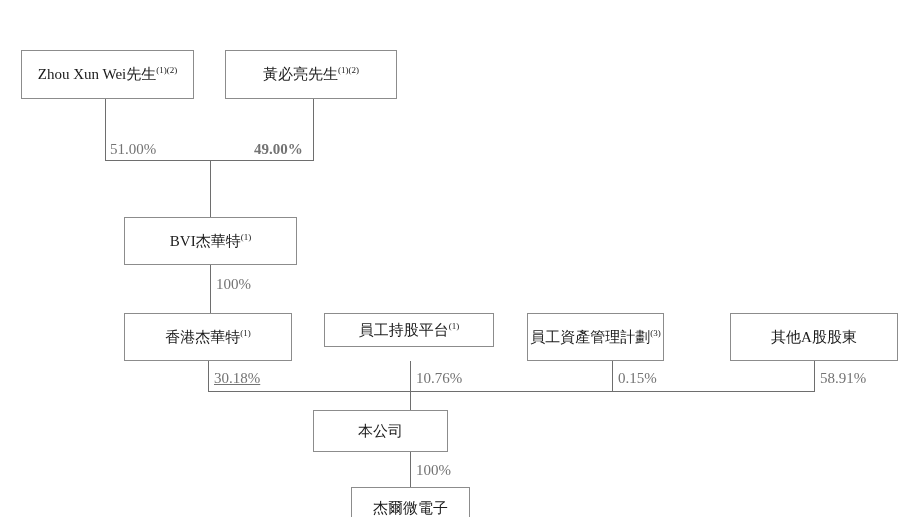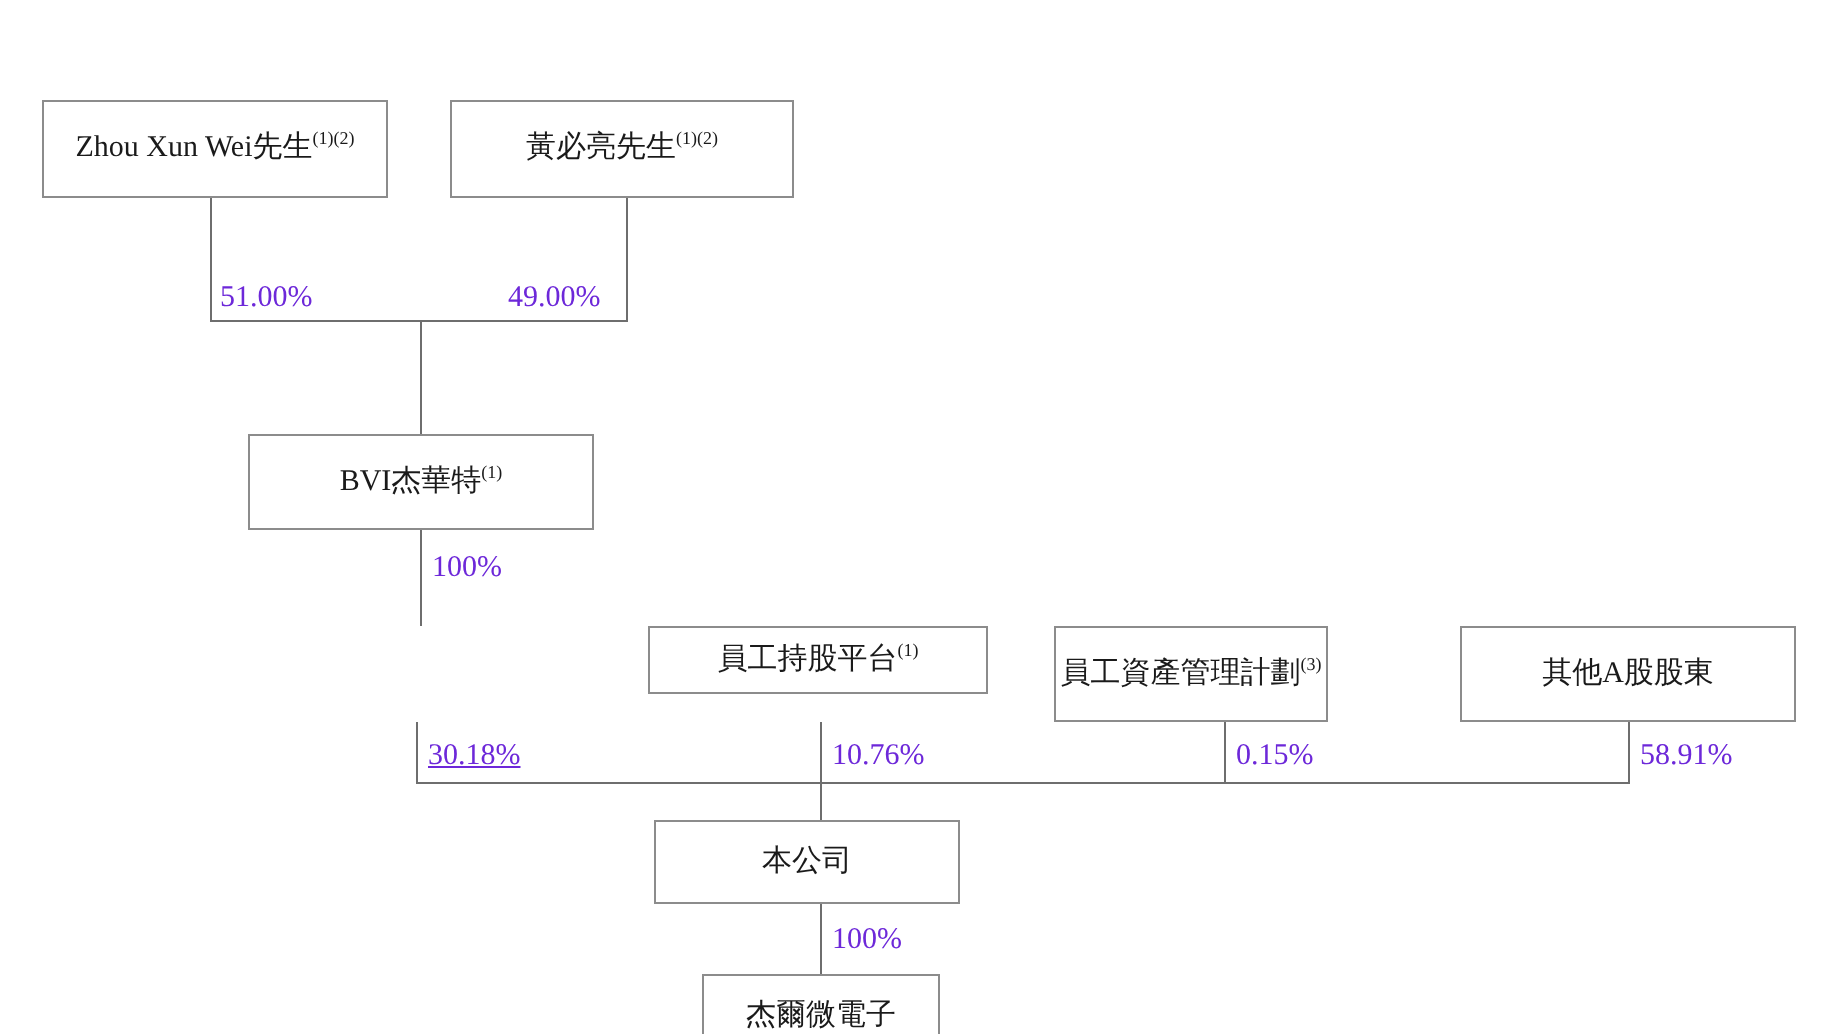--- a/index.html
+++ b/index.html
@@ -41,21 +41,21 @@
     background: #6e6e6e;
   }
   .edge-h {
     position: absolute;
     height: 1px;
     background: #6e6e6e;
   }
   .pct {
     position: absolute;
     font-size: 15px;
-    color: #6d28d9;
+    color: #737373;
     white-space: nowrap;
     line-height: 1;
   }
 </style>
 </head>
 <body>
 
 <div id="canvas">
 
   <div class="node" style="left:21px; top:18px; width:173px; height:49px;">
@@ -65,29 +65,32 @@
   <div class="node" style="left:225px; top:18px; width:172px; height:49px;">
     <span class="label"><span>黃必亮先生</span><sup>(1)(2)</sup></span>
   </div>
 
   <div class="edge-v" style="left:105px; top:67px; height:61px;"></div>
   <div class="edge-v" style="left:313px; top:67px; height:61px;"></div>
   <div class="edge-h" style="left:105px; top:128px; width:209px;"></div>
   <div class="edge-v" style="left:210px; top:128px; height:57px;"></div>
 
   <div class="pct" style="left:110px; top:110px;">51.00%</div>
-  <div class="pct" style="left:254px; top:110px;">49.00%</div>
+  <div class="pct" style="left:254px; top:110px;font-weight:bold;">49.00%</div>
 
   <div class="node" style="left:124px; top:185px; width:173px; height:48px;">
     <span class="label"><span>BVI杰華特</span><sup>(1)</sup></span>
   </div>
 
   <div class="edge-v" style="left:210px; top:233px; height:48px;"></div>
   <div class="pct" style="left:216px; top:245px;">100%</div>
 
+  <div class="node" style="left:124px; top:281px; width:168px; height:48px;">
+    <span class="label"><span>香港杰華特</span><sup>(1)</sup></span>
+  </div>
 
   <div class="node" style="left:324px; top:281px; width:170px; height:34px;">
     <span class="label"><span>員工持股平台</span><sup>(1)</sup></span>
   </div>
 
   <div class="node" style="left:527px; top:281px; width:137px; height:48px;">
     <span class="label"><span>員工資產管理計劃</span><sup>(3)</sup></span>
   </div>
 
   <div class="node" style="left:730px; top:281px; width:168px; height:48px;">
@@ -99,21 +102,21 @@
   <div class="edge-v" style="left:612px; top:329px; height:30px;"></div>
   <div class="edge-v" style="left:814px; top:329px; height:30px;"></div>
   <div class="edge-h" style="left:208px; top:359px; width:607px;"></div>
   <div class="edge-v" style="left:410px; top:359px; height:19px;"></div>
 
   <div class="pct" style="left:214px; top:339px;text-decoration:underline;">30.18%</div>
   <div class="pct" style="left:416px; top:339px;">10.76%</div>
   <div class="pct" style="left:618px; top:339px;">0.15%</div>
   <div class="pct" style="left:820px; top:339px;">58.91%</div>
 
-  <div class="node" style="left:327px; top:378px; width:153px; height:42px;">
+  <div class="node" style="left:313px; top:378px; width:135px; height:42px;">
     <span class="label"><span>本公司</span></span>
   </div>
 
   <div class="edge-v" style="left:410px; top:420px; height:35px;"></div>
   <div class="pct" style="left:416px; top:431px;">100%</div>
 
   <div class="node" style="left:351px; top:455px; width:119px; height:42px;">
     <span class="label"><span>杰爾微電子</span></span>
   </div>
 

